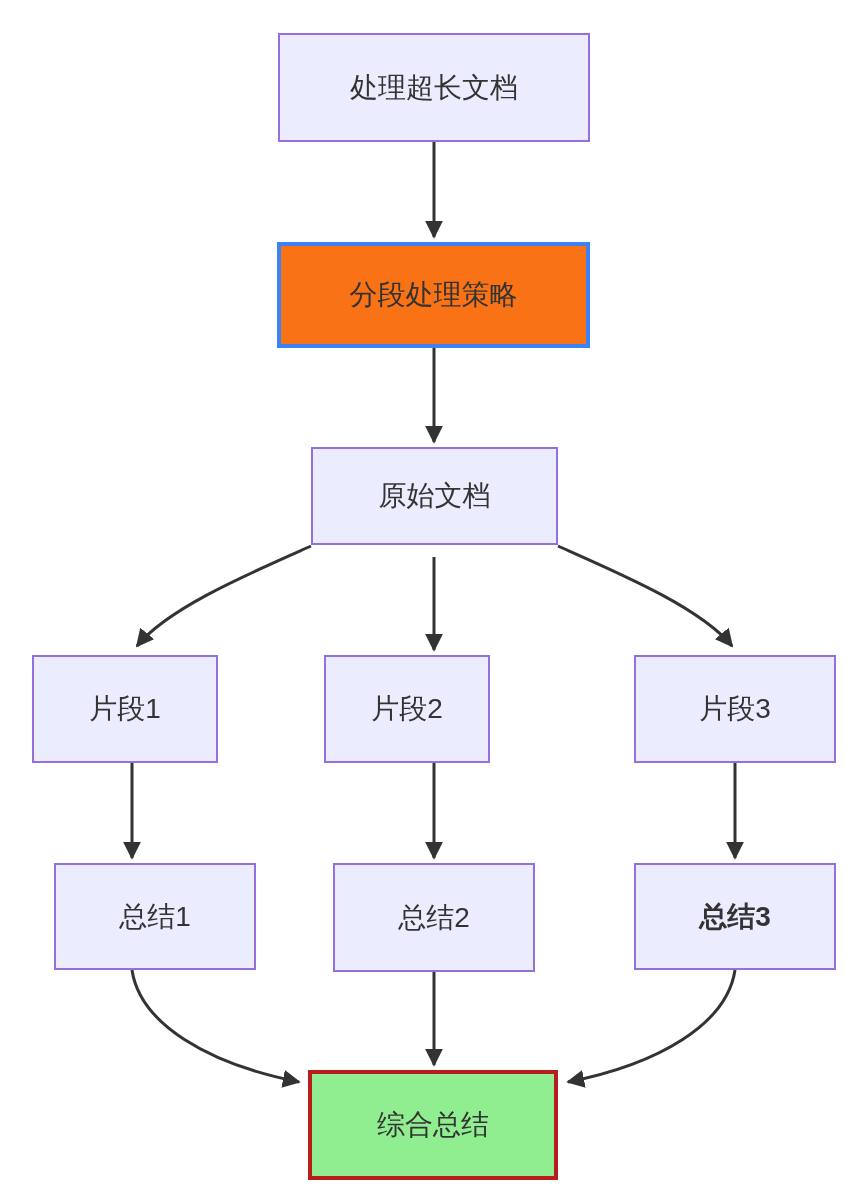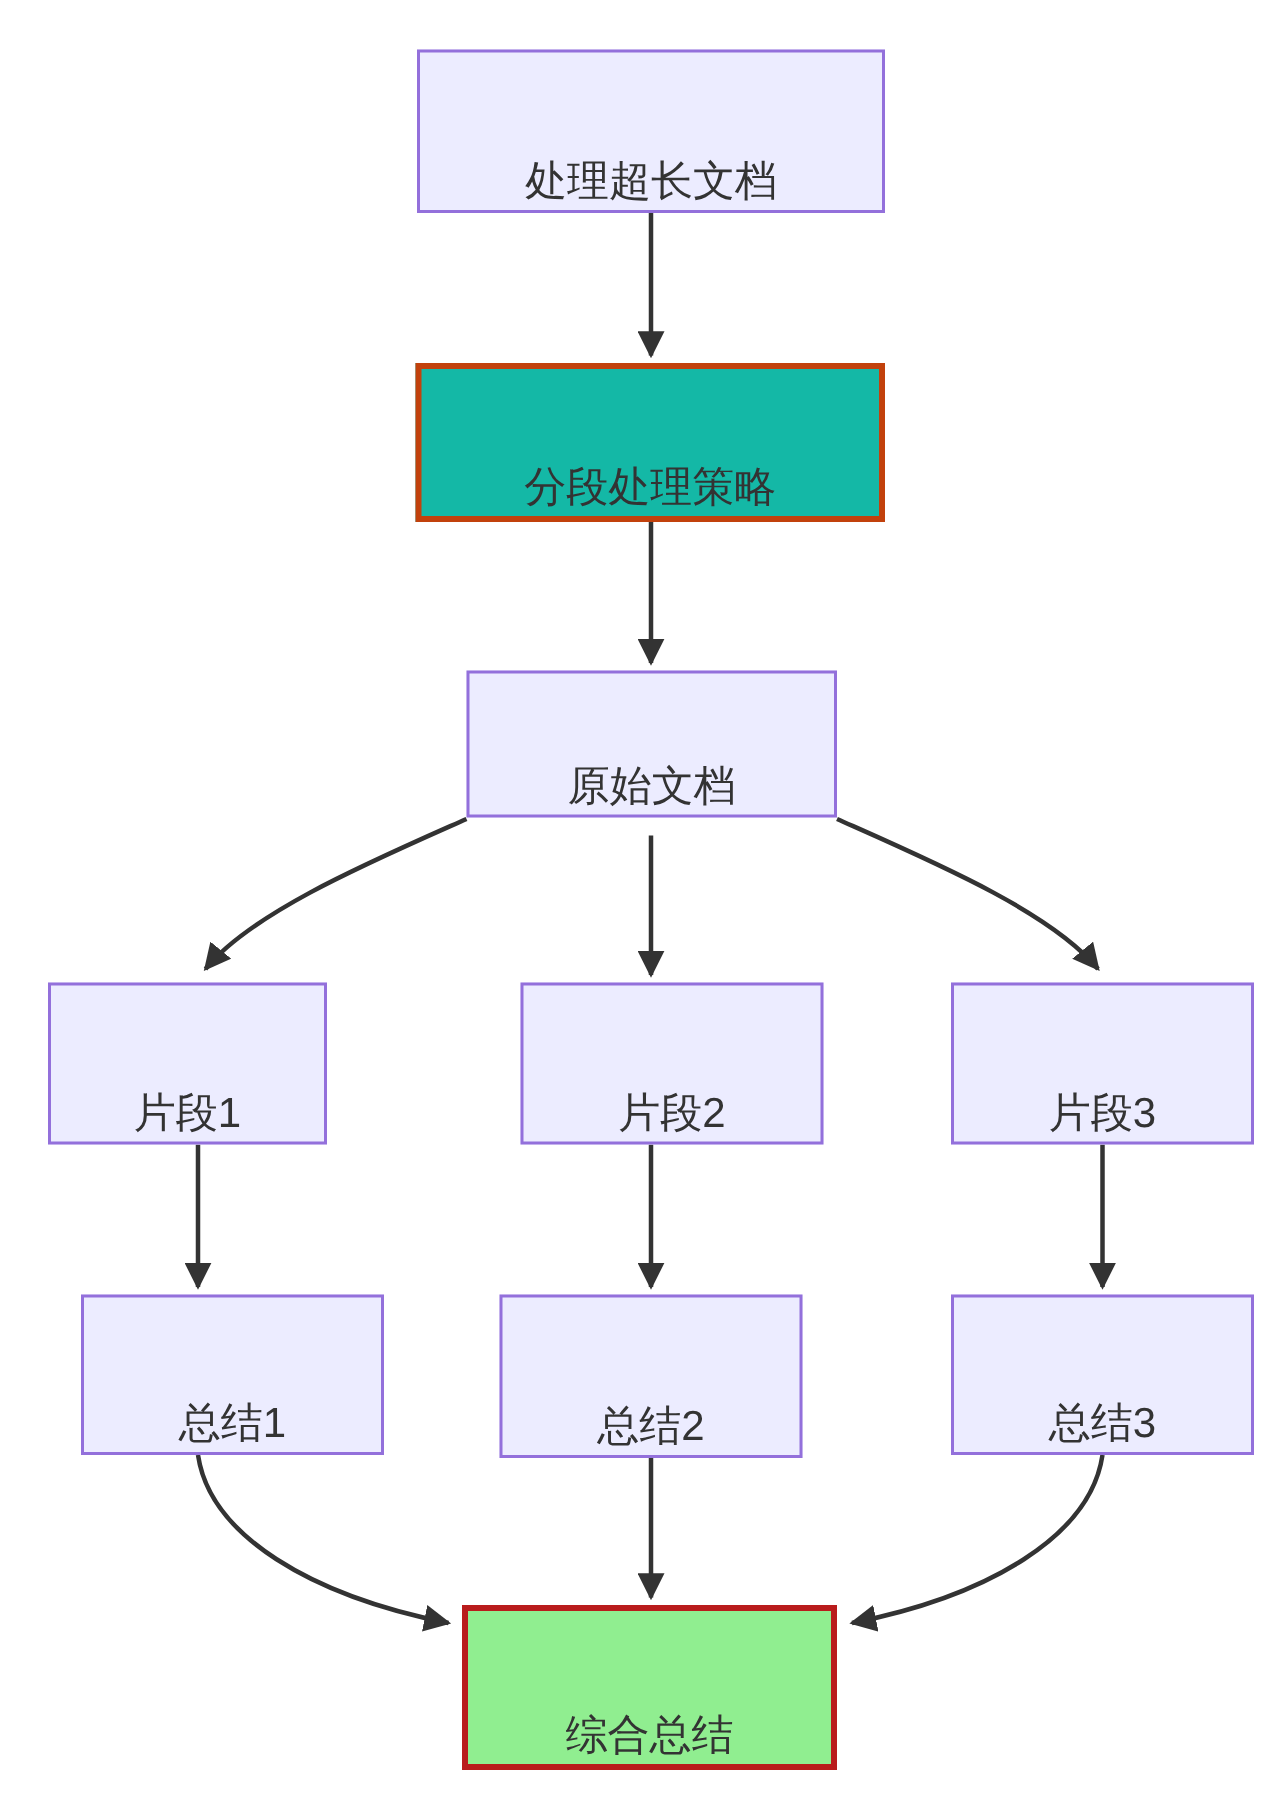--- a/index.html
+++ b/index.html
@@ -20,32 +20,32 @@
     left: 0;
     top: 0;
     width: 852px;
     height: 1196px;
     pointer-events: none;
   }
   .node {
     position: absolute;
     box-sizing: border-box;
     display: flex;
-    align-items: flex-end;
+    align-items: center;
     justify-content: center;
     font-size: 28px;
     color: #333333;
     background: #ECECFF;
     border: 2px solid #9370DB;
     text-align: center;
     white-space: nowrap;
   }
   .node.highlight {
-    background: #14b8a6;
-    border: 4px solid #c2410c;
+    background: #f97316;
+    border: 4px solid #3b82f6;
   }
   .node.result {
     background: #90EE90;
     border: 4px solid #b91c1c;
   }
 </style>
 </head>
 <body>
 
 <div class="stage">
@@ -80,37 +80,37 @@
   </div>
 
   <div class="node" style="left:311px; top:447px; width:247px; height:98px;">
     <span>原始文档</span>
   </div>
 
   <div class="node" style="left:32px; top:655px; width:186px; height:108px;">
     <span>片段1</span>
   </div>
 
-  <div class="node" style="left:347px; top:655px; width:202px; height:108px;">
+  <div class="node" style="left:324px; top:655px; width:166px; height:108px;">
     <span>片段2</span>
   </div>
 
   <div class="node" style="left:634px; top:655px; width:202px; height:108px;">
     <span>片段3</span>
   </div>
 
   <div class="node" style="left:31px; top:863px; width:202px; height:107px;margin-left:23px;">
     <span>总结1</span>
   </div>
 
   <div class="node" style="left:333px; top:863px; width:202px; height:109px;">
     <span>总结2</span>
   </div>
 
-  <div class="node" style="left:634px; top:863px; width:202px; height:107px;">
+  <div class="node" style="left:634px; top:863px; width:202px; height:107px;font-weight:bold;">
     <span>总结3</span>
   </div>
 
   <div class="node result" style="left:308px; top:1070px; width:250px; height:110px;">
     <span>综合总结</span>
   </div>
 
 </div>
 
 </body></html>

